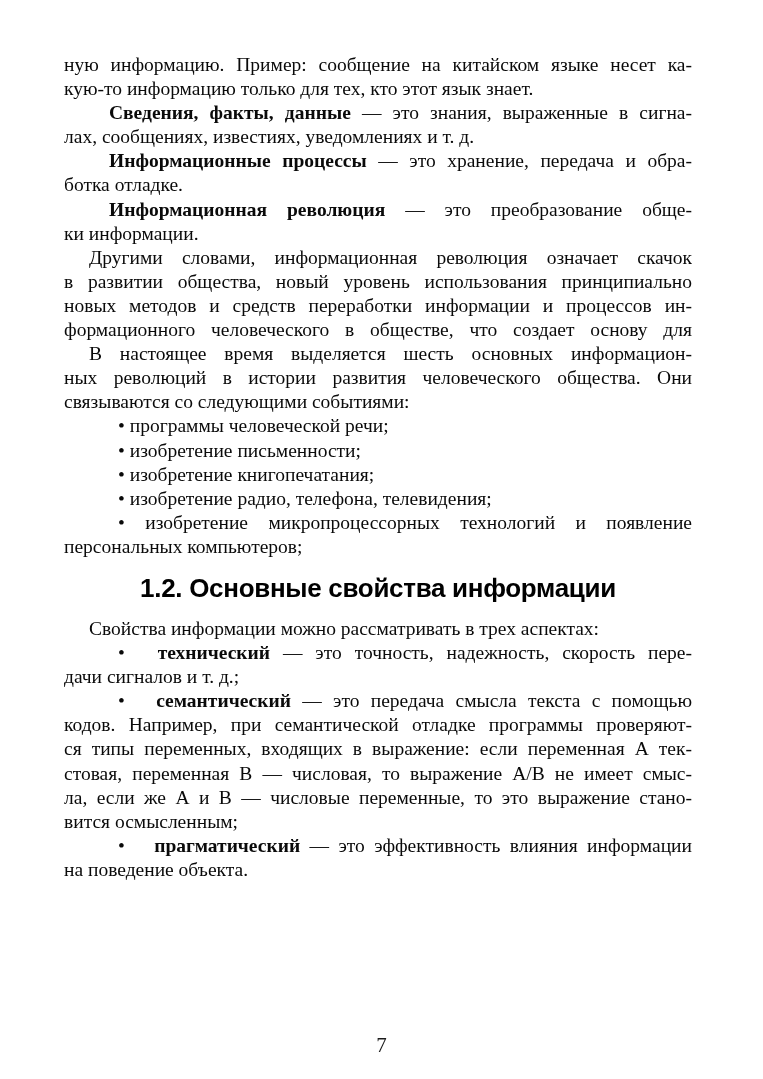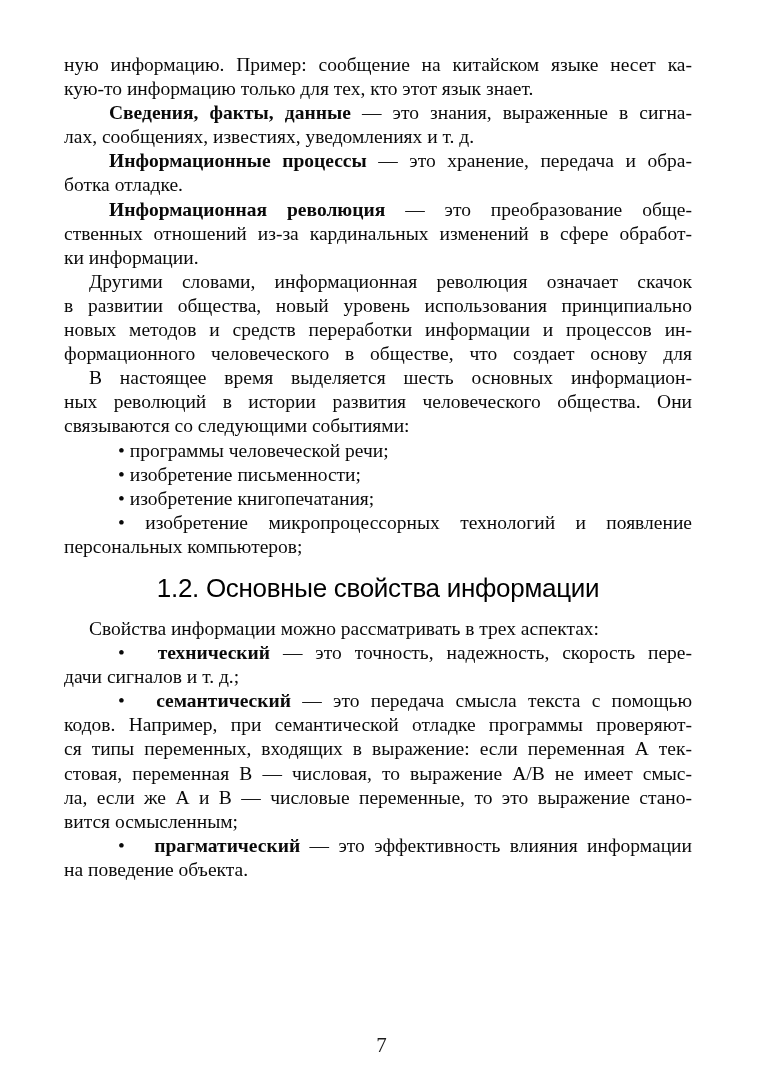--- a/index.html
+++ b/index.html
@@ -22,21 +22,21 @@
   }
   .block { margin: 0; }
   .line { min-height: 24.1px; }
   .just { text-align: justify; text-align-last: justify; }
   .indent { padding-left: 25px; }
   .bullet-line { padding-left: 54px; }
   .flush { padding-left: 0; }
   .b { font-weight: bold; margin-left: 20px; }
   .heading {
     font-family: "Liberation Sans", "DejaVu Sans", sans-serif;
-    font-weight: normal;
+    font-weight: bold;
     font-size: 26px;
     line-height: 34px;
     text-align: center;
     letter-spacing: -0.3px;
     margin: 12px 0 12px 0;
     color: #000000;
   }
   .footer {
     position: absolute;
     top: 1033px;
@@ -59,21 +59,20 @@
       <div class="block para">
         <div class="line just indent"><span class="b">Сведения, факты, данные</span><span> — это знания, выраженные в сигна-</span></div>
         <div class="line flush"><span>лах, сообщениях, известиях, уведомлениях и т. д.</span></div>
       </div>
       <div class="block para">
         <div class="line just indent"><span class="b">Информационные процессы</span><span> — это хранение, передача и обра-</span></div>
         <div class="line flush"><span>ботка отладке.</span></div>
       </div>
       <div class="block para">
         <div class="line just indent"><span class="b">Информационная революция</span><span> — это преобразование обще-</span></div>
-        <div class="line just flush"><span>ственных отношений из-за кардинальных изменений в сфере обработ-</span></div>
         <div class="line flush"><span>ки информации.</span></div>
       </div>
       <div class="block para">
         <div class="line just indent"><span>Другими словами, информационная революция означает скачок</span></div>
         <div class="line just flush"><span>в развитии общества, новый уровень использования принципиально</span></div>
         <div class="line just flush"><span>новых методов и средств переработки информации и процессов ин-</span></div>
         <div class="line just flush"><span>формационного человеческого в обществе, что создает основу для</span></div>
       </div>
       <div class="block para">
         <div class="line just indent"><span>В настоящее время выделяется шесть основных информацион-</span></div>
@@ -81,20 +80,23 @@
         <div class="line flush"><span>связываются со следующими событиями:</span></div>
       </div>
       <div class="block bullet">
         <div class="line bullet-line"><span>• программы человеческой речи;</span></div>
       </div>
       <div class="block bullet">
         <div class="line bullet-line"><span>• изобретение письменности;</span></div>
       </div>
       <div class="block bullet">
         <div class="line bullet-line"><span>• изобретение книгопечатания;</span></div>
+      </div>
+      <div class="block bullet">
+        <div class="line bullet-line"><span>• изобретение радио, телефона, телевидения;</span></div>
       </div>
       <div class="block bullet">
         <div class="line just bullet-line"><span>• изобретение микропроцессорных технологий и появление</span></div>
         <div class="line flush"><span>персональных компьютеров;</span></div>
       </div>
       <div class="heading">1.2. Основные свойства информации</div>
       <div class="block para">
         <div class="line indent"><span>Свойства информации можно рассматривать в трех аспектах:</span></div>
       </div>
       <div class="block bullet">

